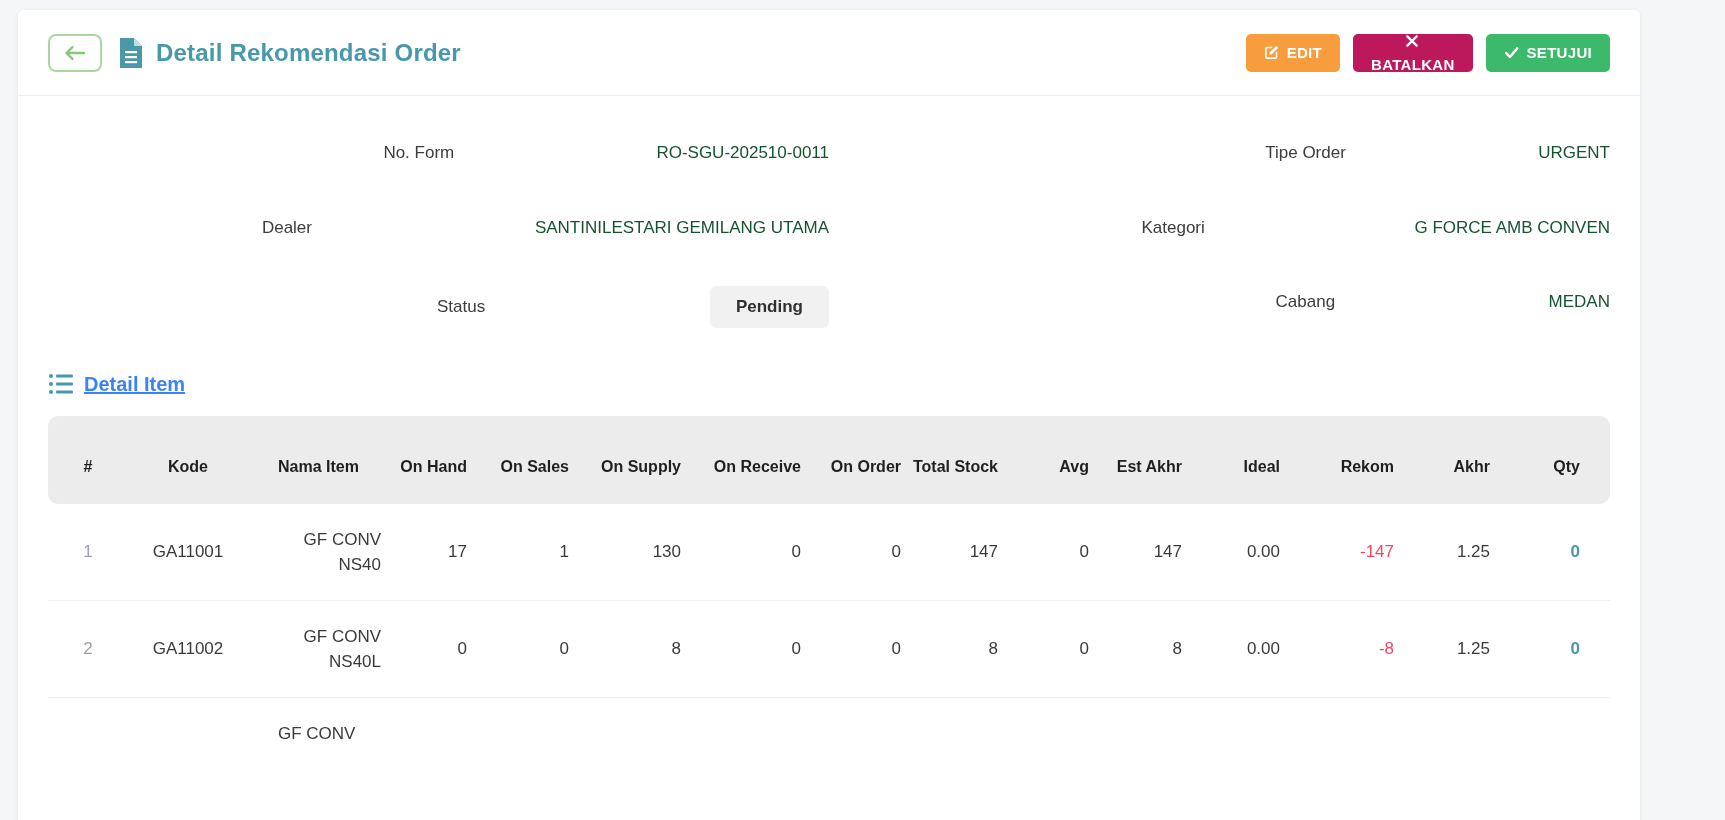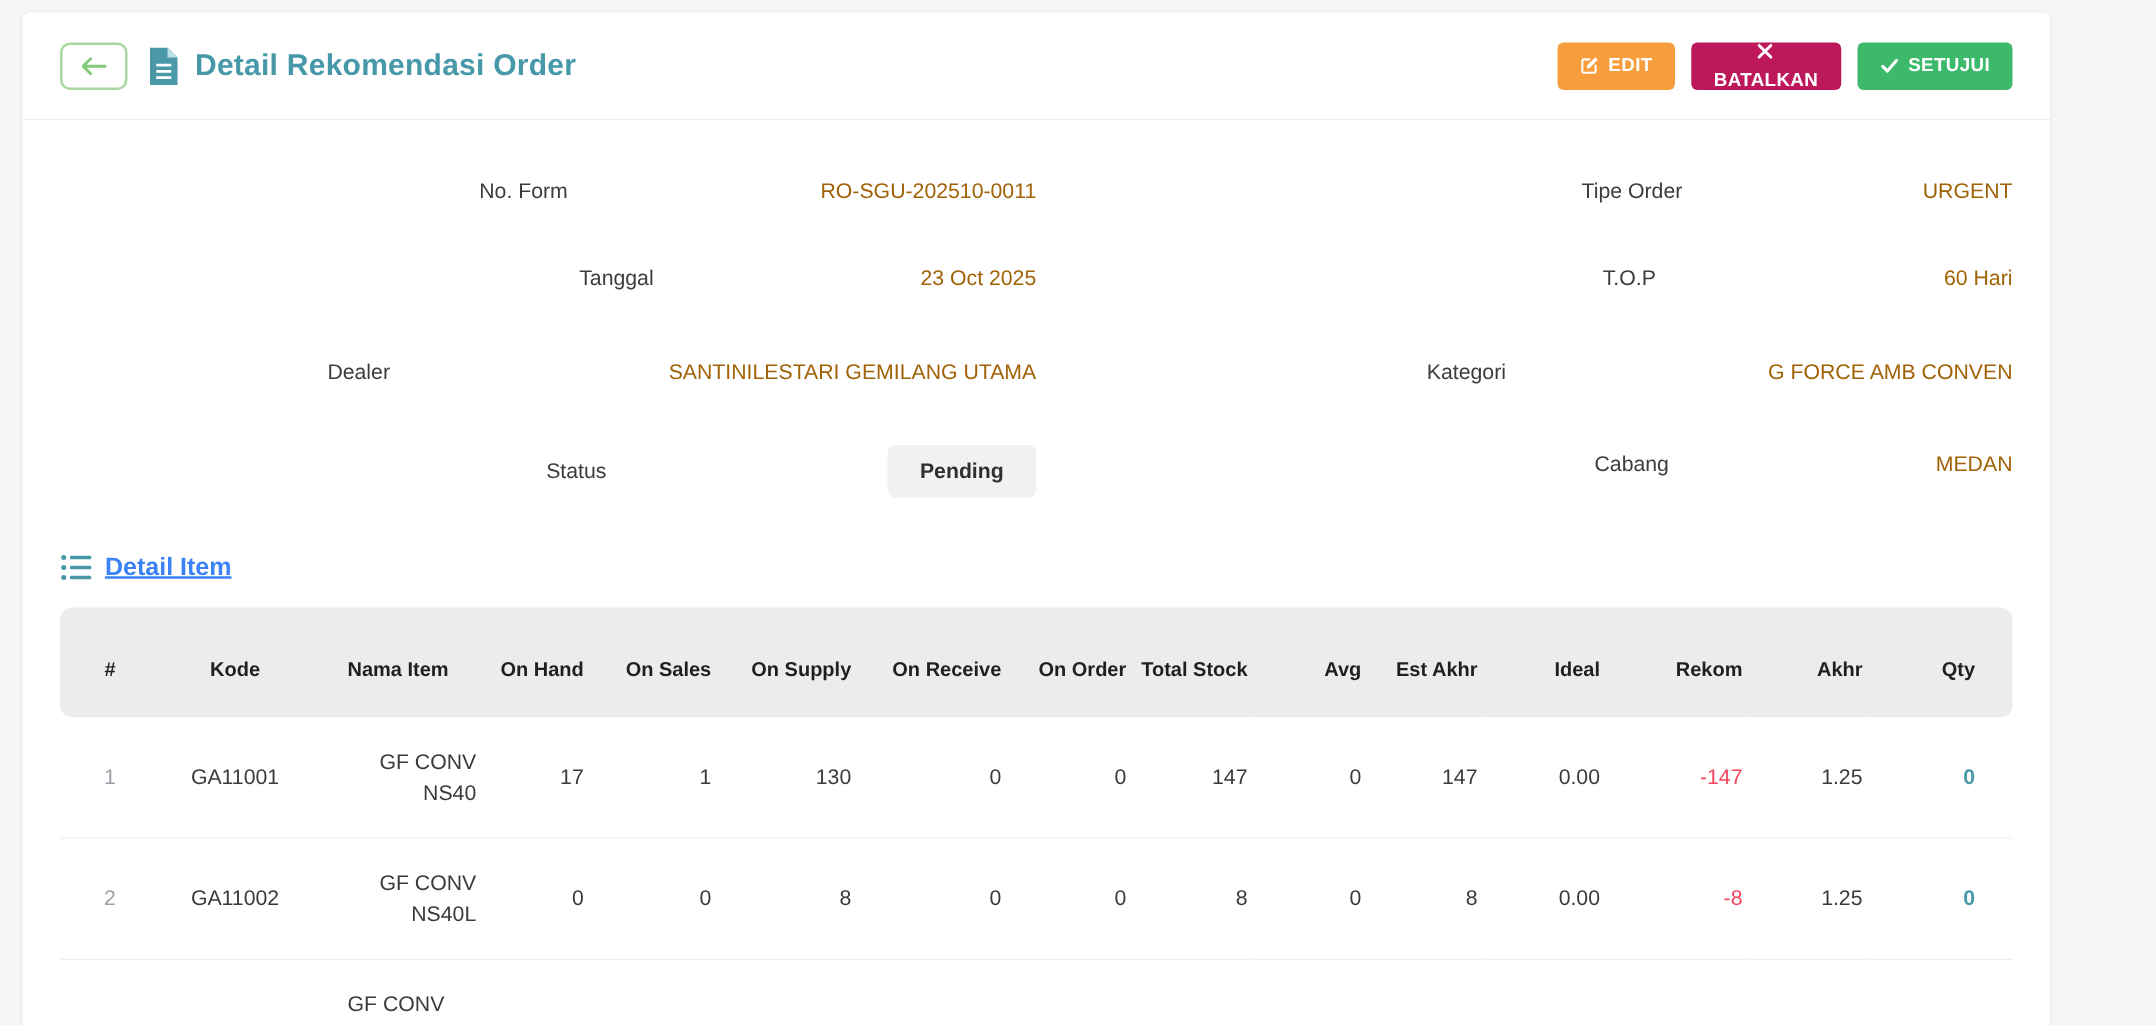--- a/index.html
+++ b/index.html
@@ -46,21 +46,21 @@
 
   
   .fields {
     display: grid; grid-template-columns: 1fr 1fr;
     padding: 22px 30px 6px 30px; column-gap: 0;
   }
   .field-col { display: flex; flex-direction: column; align-items: flex-end; }
   .field-row { display: flex; align-items: center; min-height: 70px; padding-left: 29px; }
   .field-row.tall { min-height: 79px; }
   .field-label { width: 273px; flex: 0 0 273px; font-size: 17px; color: #3c3c3c; }
-  .field-value { font-size: 17px; color: #a16207; }
+  .field-value { font-size: 17px; color: #14532d; }
   .badge {
     display: inline-block; background: #f1f1f2; color: #2f2f2f;
     font-size: 17px; font-weight: 700; padding: 11px 26px; border-radius: 6px;
   }
 
   
   .section-head {
     display: flex; align-items: center; gap: 10px;
     padding: 20px 30px 20px 30px;
   }
@@ -145,41 +145,33 @@
       </button>
     </div>
   </div>
 
   <div class="fields">
     <div class="field-col">
       <div class="field-row">
         <span class="field-label">No. Form</span>
         <span class="field-value">RO-SGU-202510-0011</span>
       </div>
-      <div class="field-row">
-        <span class="field-label">Tanggal</span>
-        <span class="field-value">23 Oct 2025</span>
-      </div>
       <div class="field-row tall">
         <span class="field-label">Dealer</span>
         <span class="field-value">SANTINILESTARI GEMILANG UTAMA</span>
       </div>
       <div class="field-row tall">
         <span class="field-label">Status</span>
         <span class="badge">Pending</span>
       </div>
     </div>
     <div class="field-col">
       <div class="field-row">
         <span class="field-label">Tipe Order</span>
         <span class="field-value">URGENT</span>
-      </div>
-      <div class="field-row">
-        <span class="field-label">T.O.P</span>
-        <span class="field-value">60 Hari</span>
       </div>
       <div class="field-row tall">
         <span class="field-label">Kategori</span>
         <span class="field-value">G FORCE AMB CONVEN</span>
       </div>
       <div class="field-row">
         <span class="field-label">Cabang</span>
         <span class="field-value">MEDAN</span>
       </div>
     </div>

